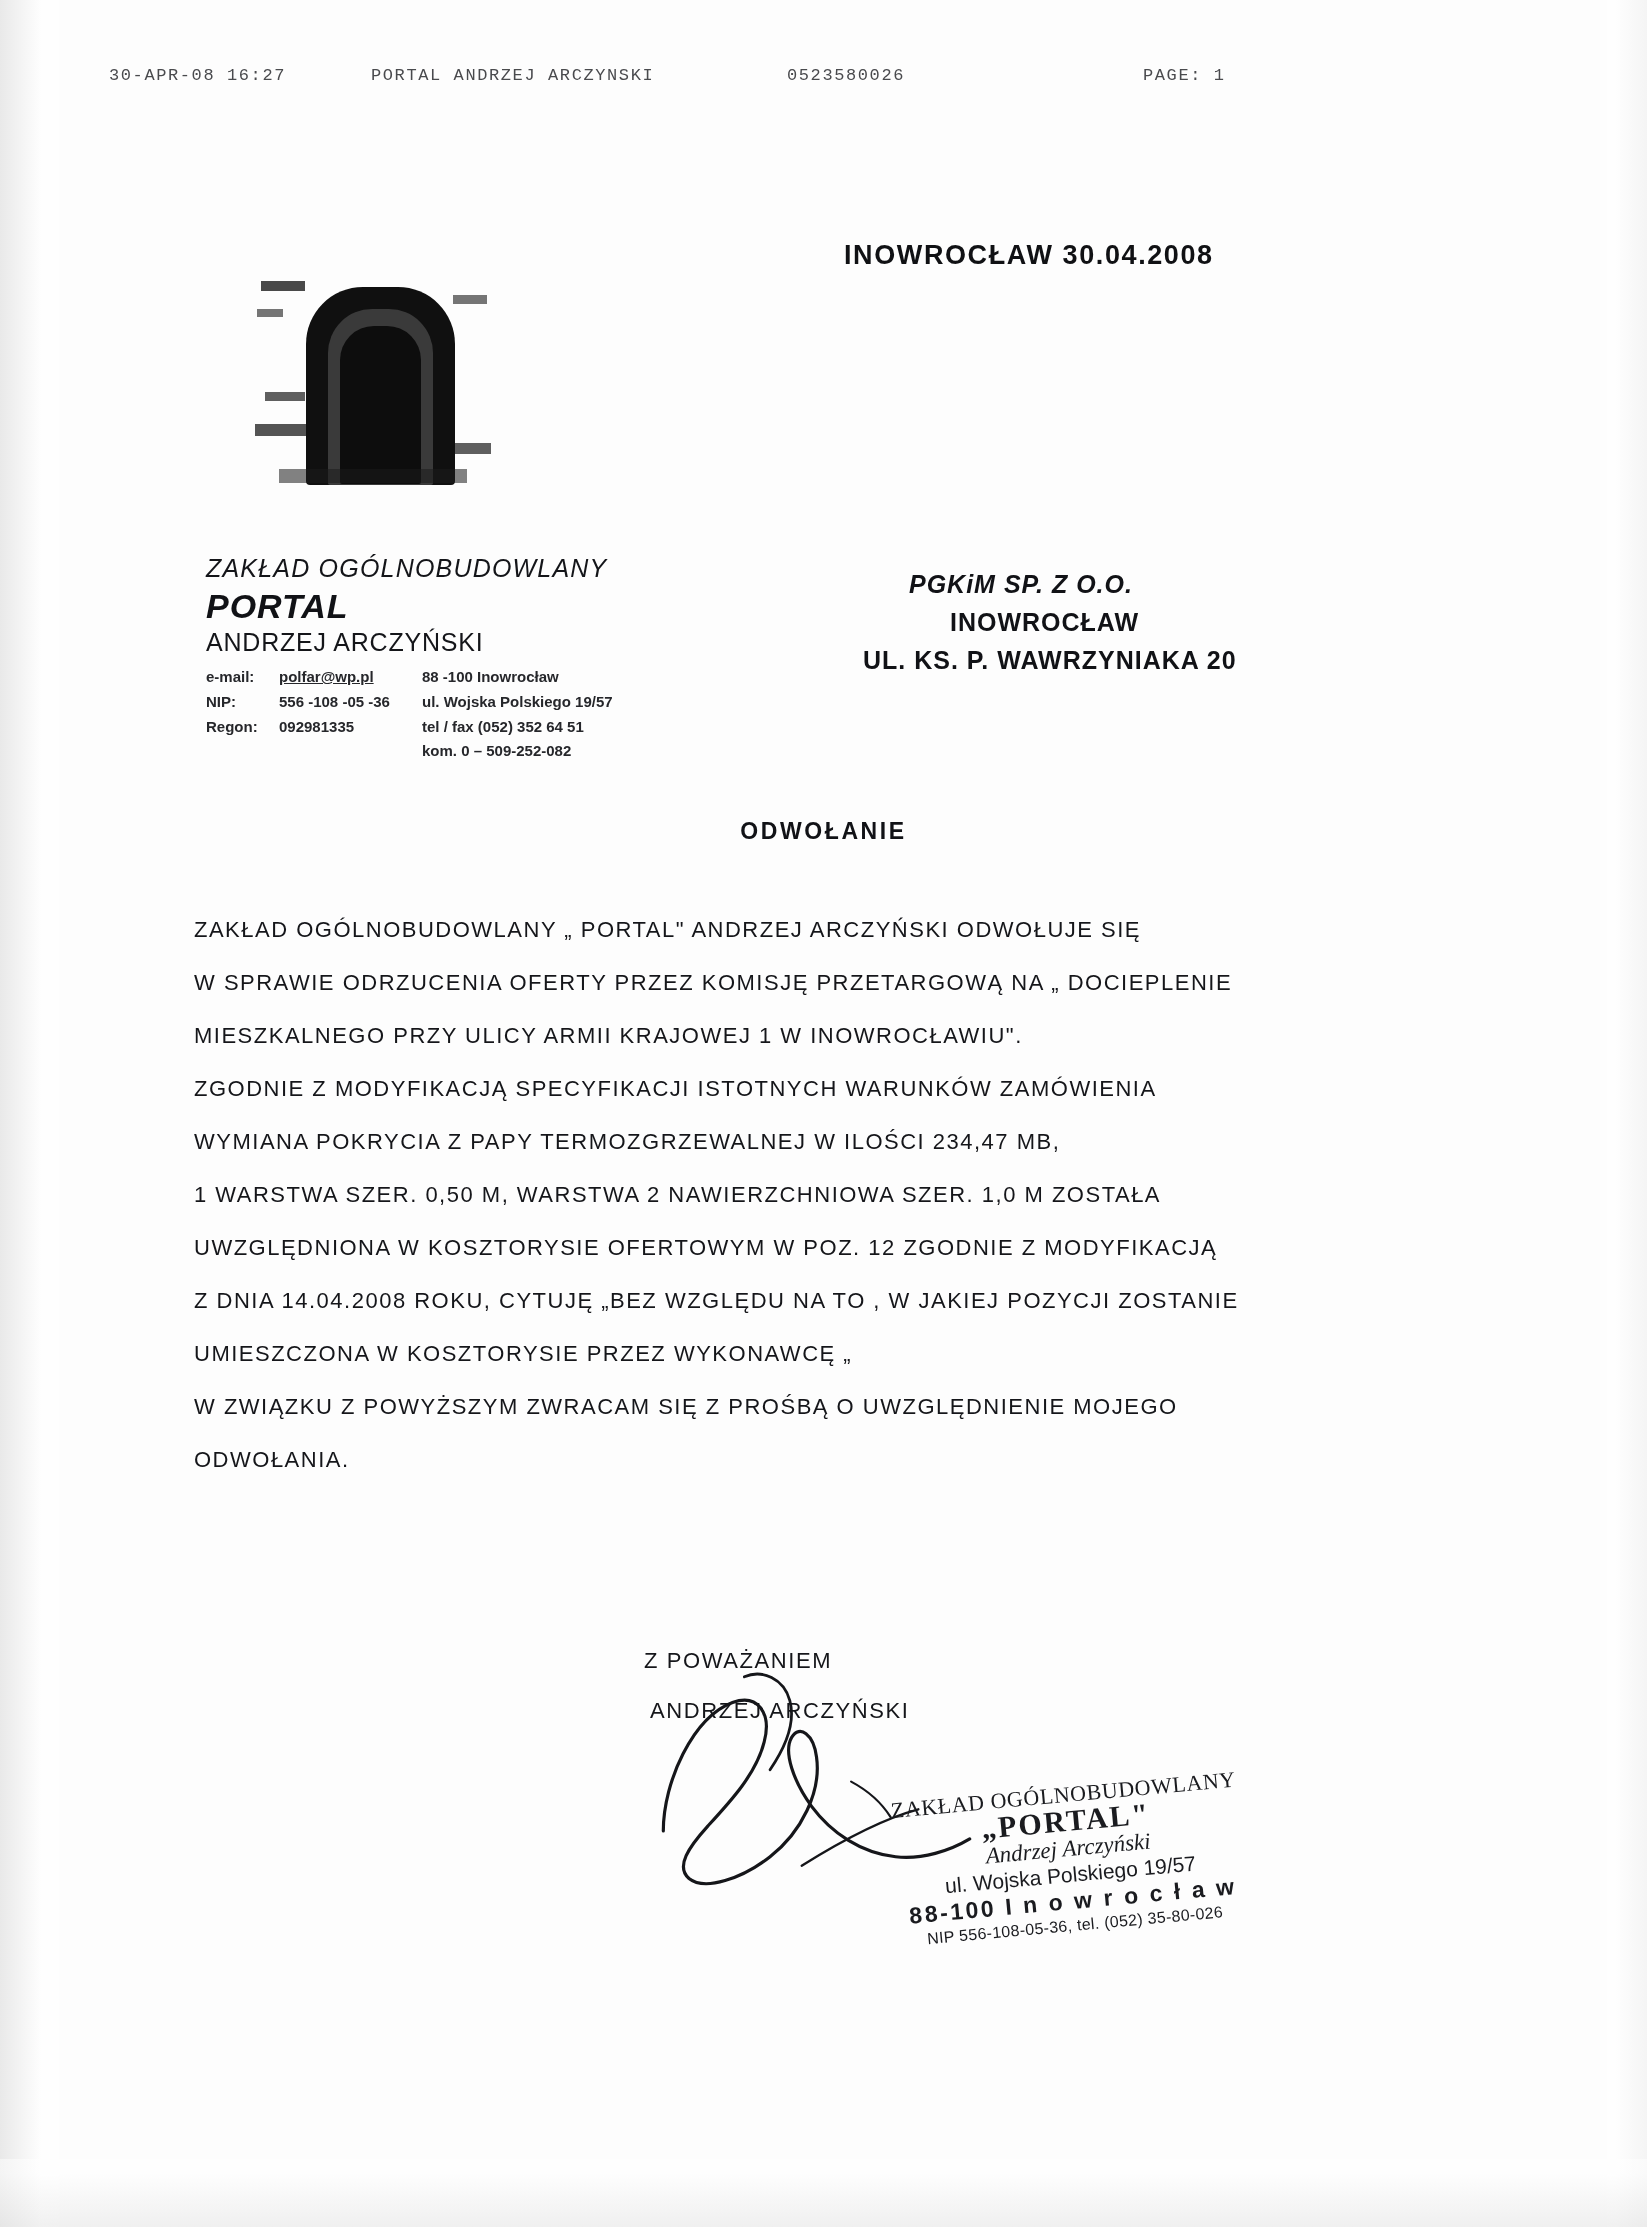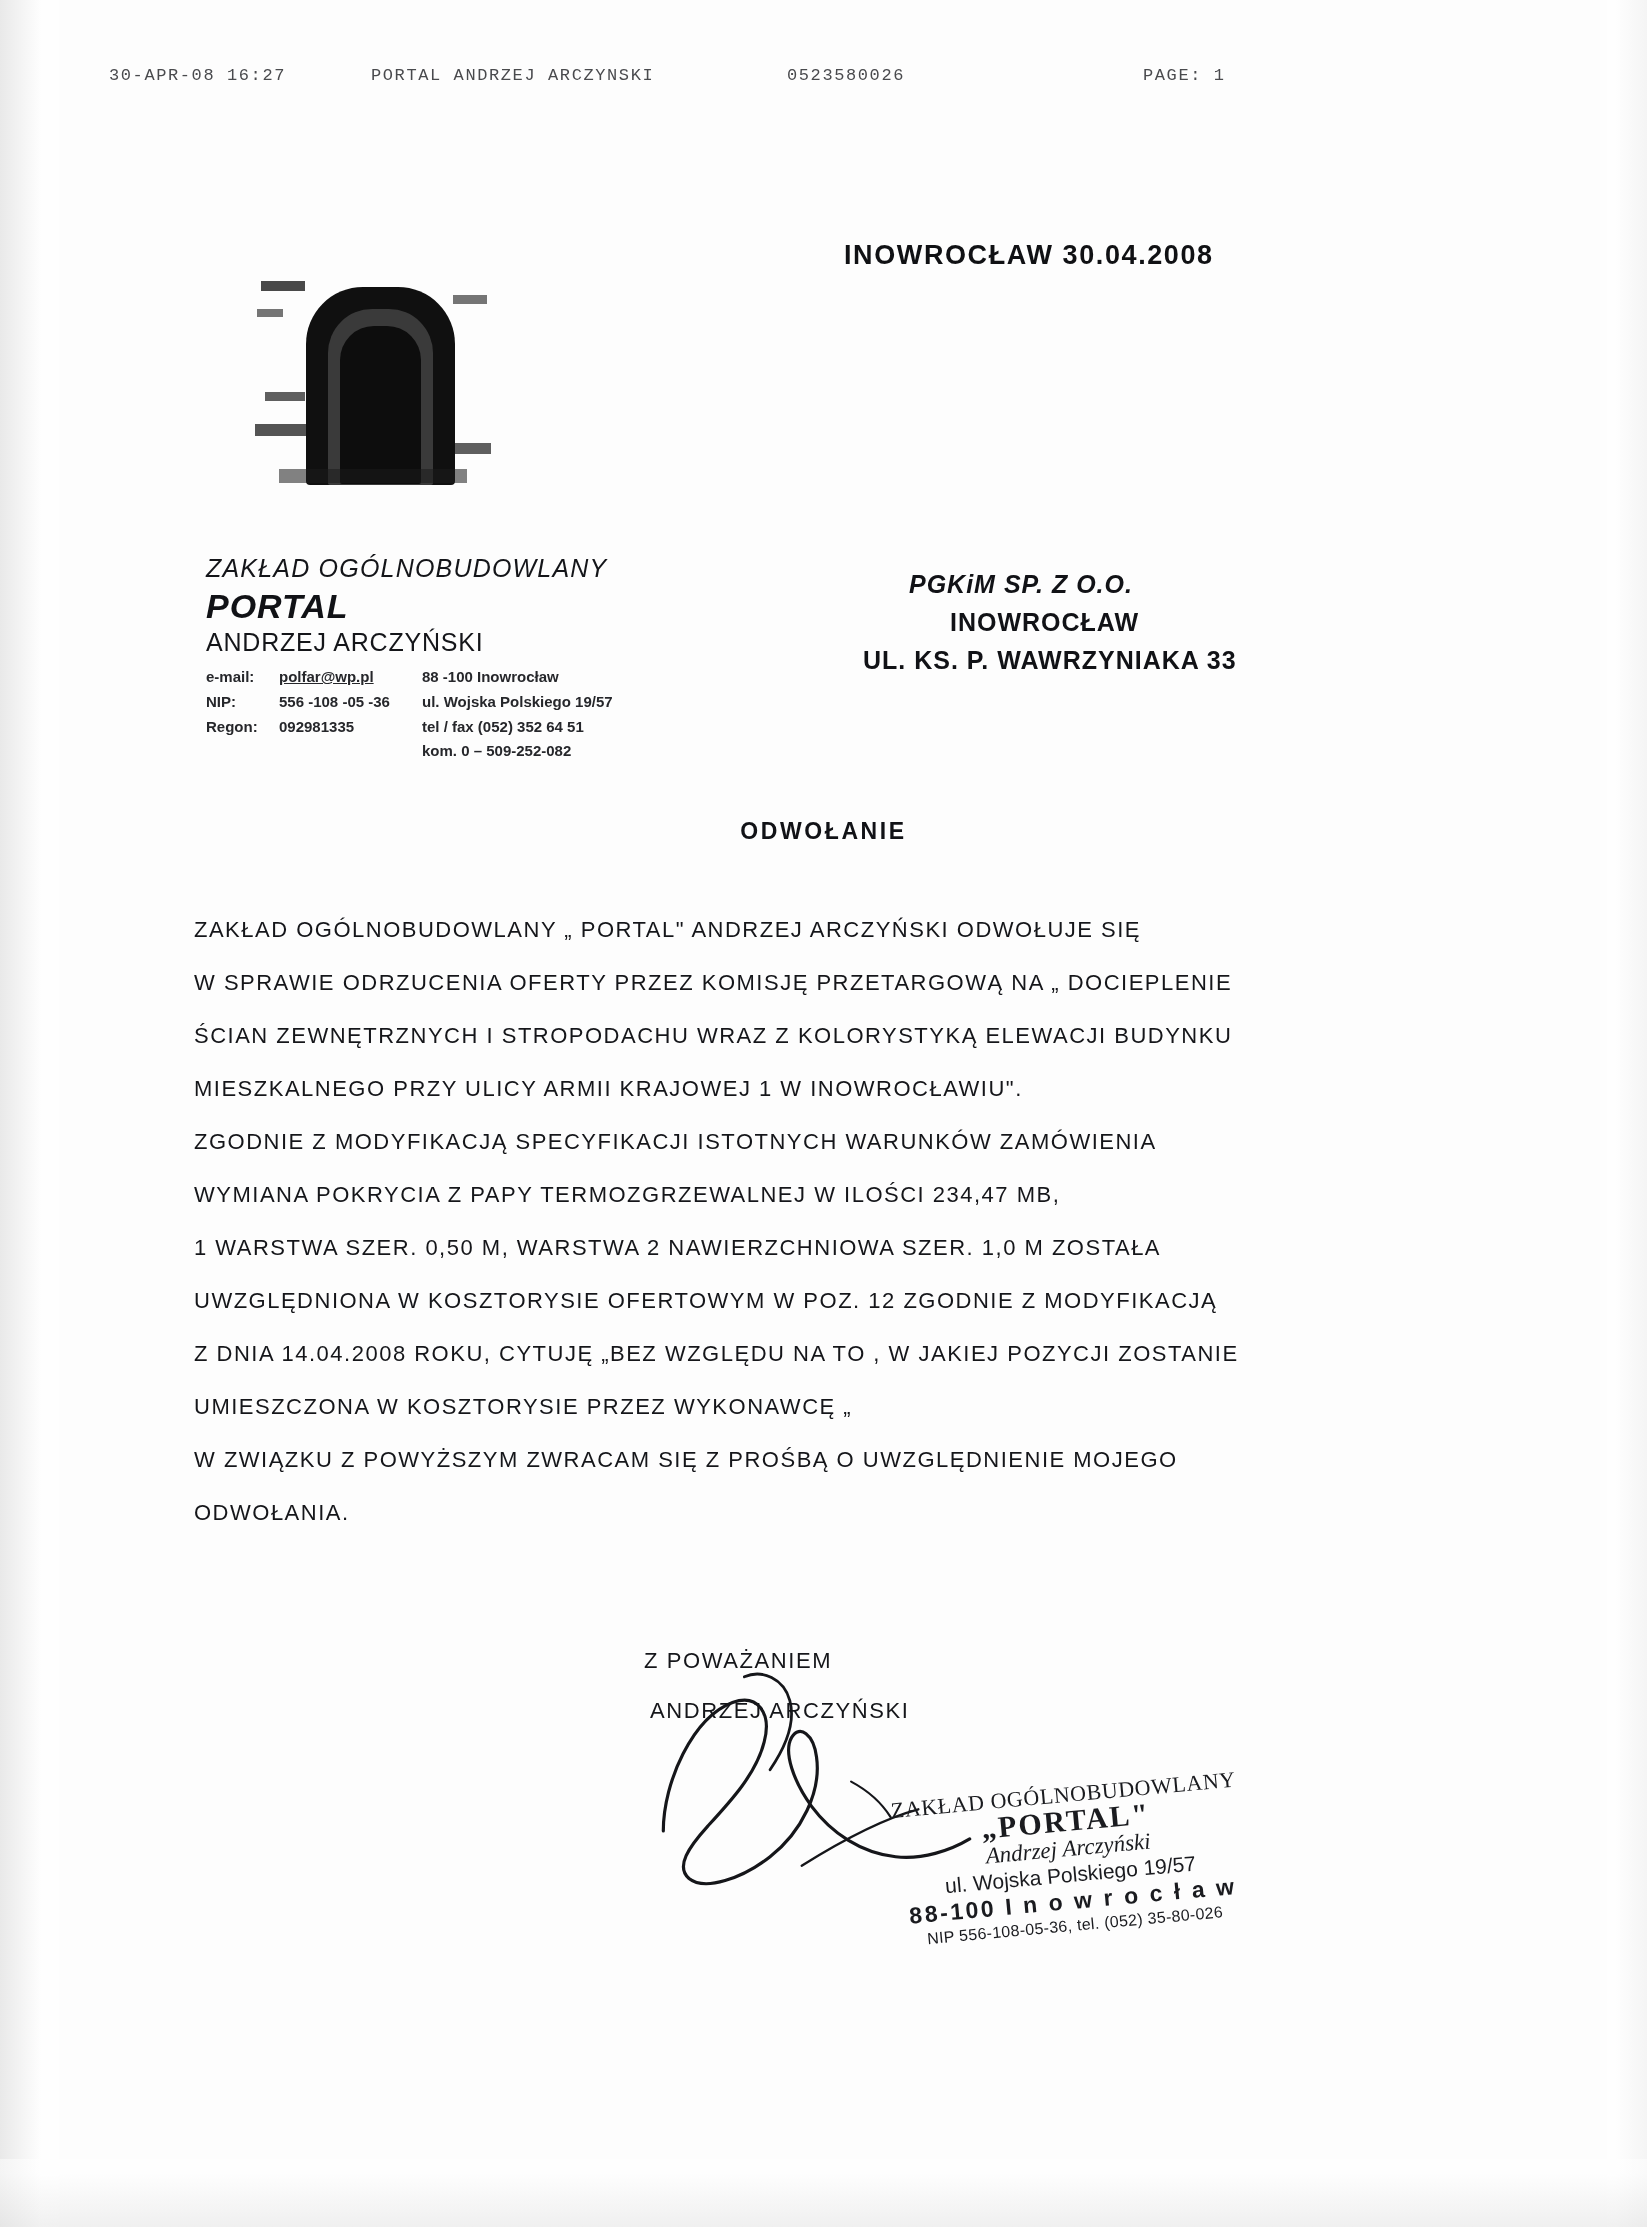--- a/index.html
+++ b/index.html
@@ -355,29 +355,28 @@
         <div class="row">ul. Wojska Polskiego 19/57</div>
         <div class="row">tel / fax (052) 352 64 51</div>
         <div class="row">kom. 0 – 509-252-082</div>
       </div>
     </div>
   </div>
 
   <div class="recipient">
     <div class="r1">PGKiM  SP. Z O.O.</div>
     <div class="r2">INOWROCŁAW</div>
-    <div class="r3">UL.  KS. P. WAWRZYNIAKA 33</div>
+    <div class="r3">UL.  KS. P. WAWRZYNIAKA 20</div>
   </div>
 
   <div class="doc-title">ODWOŁANIE</div>
 
   <div class="body-text">
     <p>ZAKŁAD OGÓLNOBUDOWLANY „ PORTAL" ANDRZEJ ARCZYŃSKI ODWOŁUJE SIĘ</p>
     <p>W SPRAWIE ODRZUCENIA OFERTY PRZEZ KOMISJĘ PRZETARGOWĄ NA „ DOCIEPLENIE</p>
-    <p>ŚCIAN ZEWNĘTRZNYCH I STROPODACHU WRAZ Z KOLORYSTYKĄ ELEWACJI BUDYNKU</p>
     <p>MIESZKALNEGO PRZY ULICY ARMII KRAJOWEJ 1 W INOWROCŁAWIU".</p>
     <p>ZGODNIE Z MODYFIKACJĄ SPECYFIKACJI ISTOTNYCH WARUNKÓW ZAMÓWIENIA</p>
     <p>WYMIANA POKRYCIA Z PAPY TERMOZGRZEWALNEJ W ILOŚCI 234,47 MB,</p>
     <p>1 WARSTWA SZER. 0,50 M, WARSTWA 2 NAWIERZCHNIOWA  SZER. 1,0 M ZOSTAŁA</p>
     <p>UWZGLĘDNIONA W KOSZTORYSIE OFERTOWYM W POZ. 12 ZGODNIE Z MODYFIKACJĄ</p>
     <p>Z DNIA 14.04.2008 ROKU, CYTUJĘ „BEZ WZGLĘDU NA TO , W JAKIEJ POZYCJI ZOSTANIE</p>
     <p>UMIESZCZONA W KOSZTORYSIE PRZEZ WYKONAWCĘ „</p>
     <p>W ZWIĄZKU Z POWYŻSZYM ZWRACAM  SIĘ Z PROŚBĄ O UWZGLĘDNIENIE MOJEGO</p>
     <p>ODWOŁANIA.</p>
   </div>

